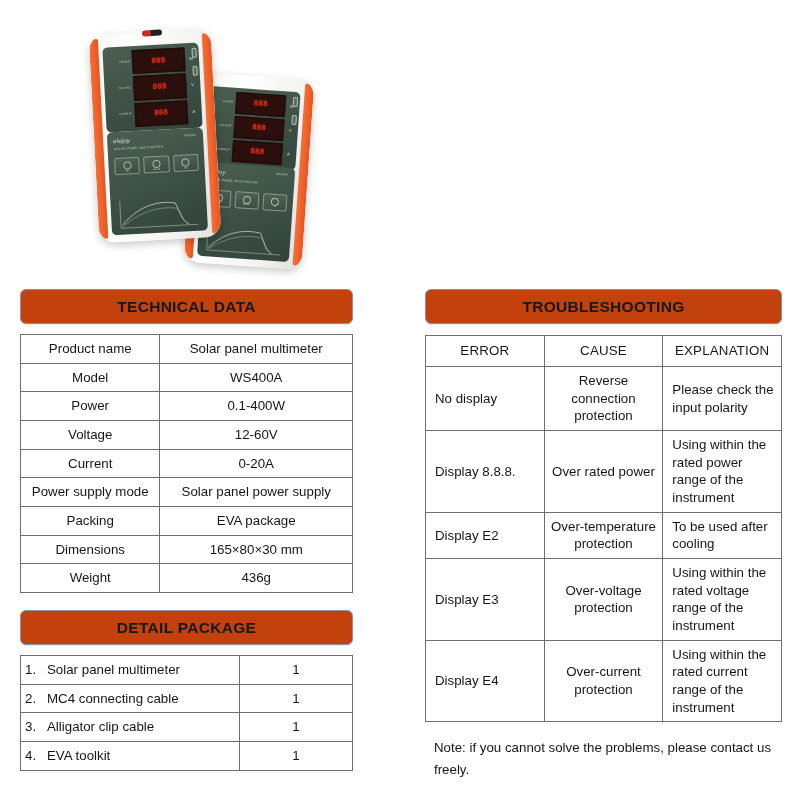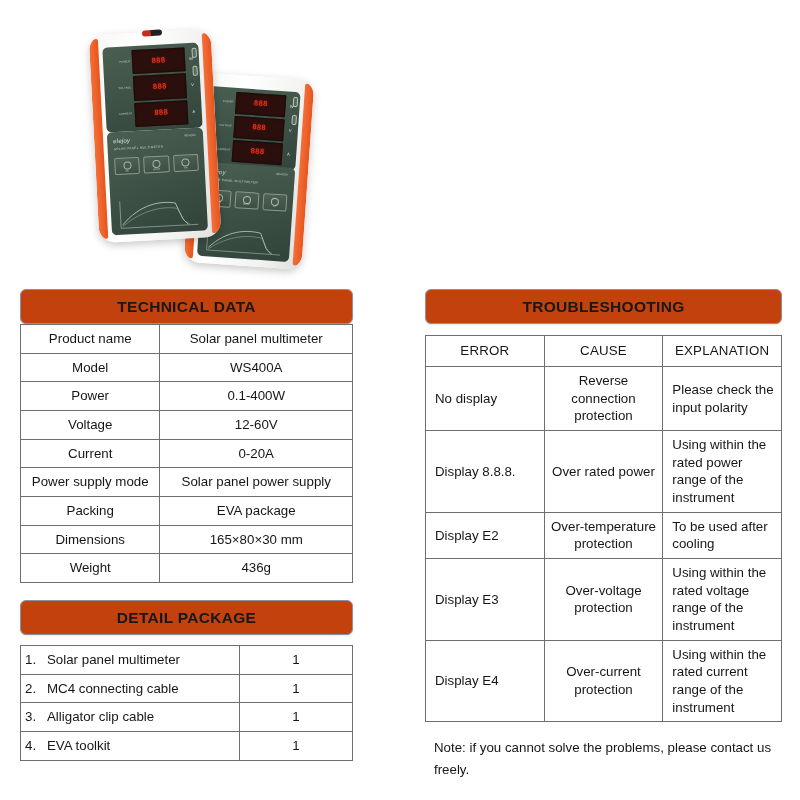--- a/index.html
+++ b/index.html
@@ -234,21 +234,21 @@
     border: 1px solid #6f6f6f;
     font-size: 13.3px;
     font-weight: normal;
     color: #161616;
     padding: 5px 6px;
     line-height: 1.33;
     vertical-align: middle;
   }
 
   
-  .tech-tbl { margin-top: 0; }
+  .tech-tbl { margin-top: 10px; }
   .tech-tbl td { text-align: center; height: 26px; }
   .tech-tbl td.k { width: 42%; }
 
   
   .pkg-tbl { margin-top: 10px; }
   .pkg-tbl td { height: 25px; }
   .pkg-tbl td.item { width: 66%; text-align: left; padding-left: 4px; }
   .pkg-tbl td.qty  { text-align: center; }
   .pkg-num { display: inline-block; width: 22px; }
 

